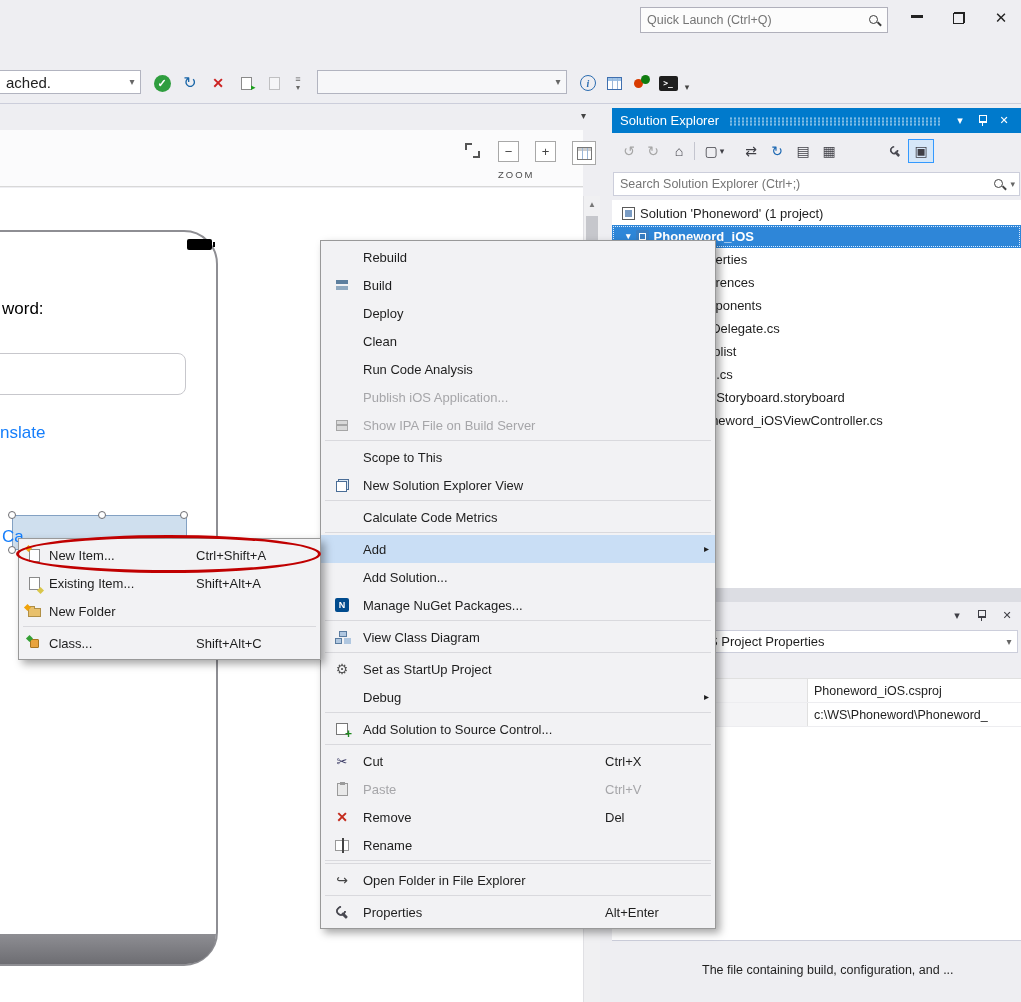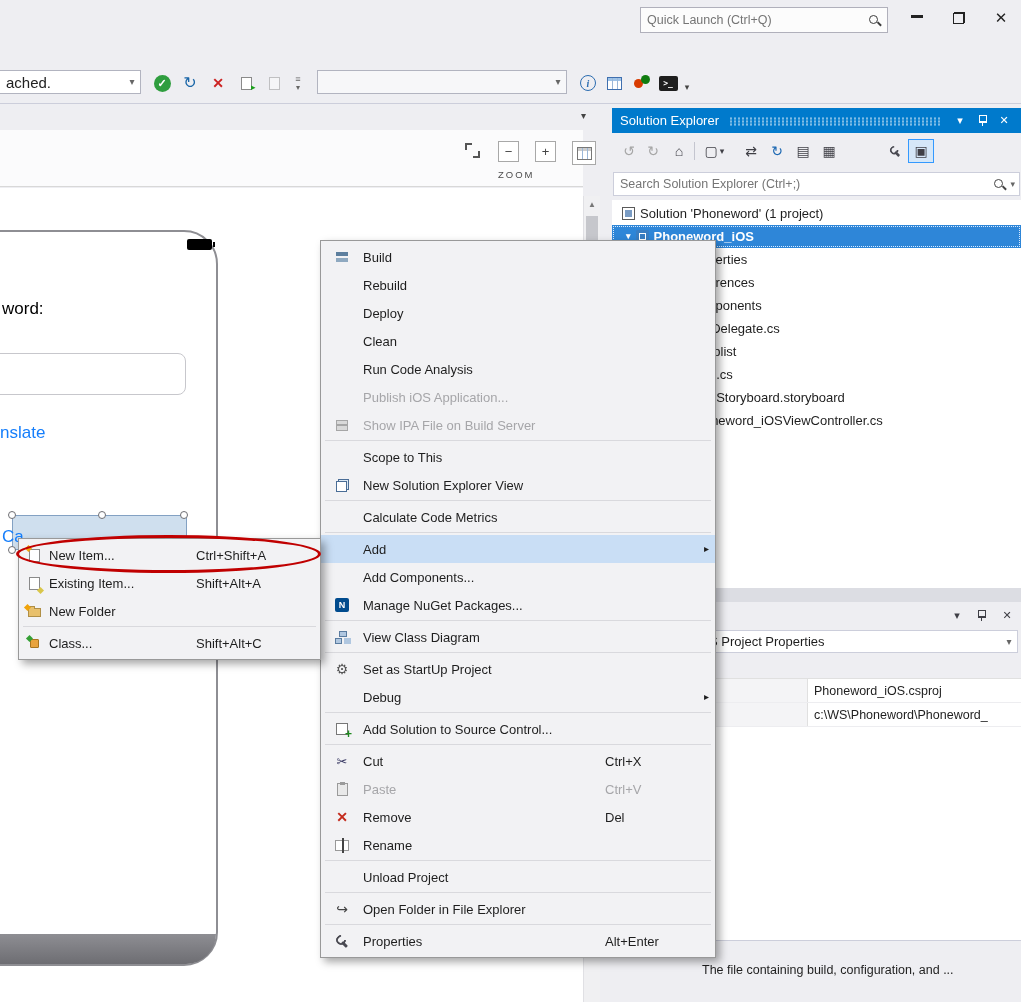--- a/index.html
+++ b/index.html
@@ -343,33 +343,33 @@
       <span class="pcell-l"></span>
       <span class="pcell-v nw">c:\WS\Phoneword\Phoneword_</span>
     </div>
   </div>
 
   <div class="pdesc-area"></div>
   <div class="pdesc">The file containing build, configuration, and ...</div>
 
   <div class="menu" style="left:320px;top:240px;width:396px">
     <div class="mi">
+        <span class="gut"></span>
+        <span class="lbl">Rebuild</span>
+        <span class="sc"></span>
+        <span class="sub"></span>
+      </div>
+    <div class="mi">
       <span class="gut">
           <span class="i-build"></span>
         </span>
       <span class="lbl">Build</span>
       <span class="sc"></span>
         <span class="sub"></span>
     </div>
-    <div class="mi">
-        <span class="gut"></span>
-        <span class="lbl">Rebuild</span>
-        <span class="sc"></span>
-        <span class="sub"></span>
-      </div>
     <div class="mi">
         <span class="gut"></span>
         <span class="lbl">Deploy</span>
         <span class="sc"></span>
         <span class="sub"></span>
       </div>
     <div class="mi">
         <span class="gut"></span>
         <span class="lbl">Clean</span>
         <span class="sc"></span>
@@ -419,21 +419,21 @@
       </div>
     <div class="msep"></div>
     <div class="mi hl">
       <span class="gut"></span>
       <span class="lbl">Add</span>
       <span class="sc"></span>
       <span class="sub g">▸</span>
     </div>
     <div class="mi">
         <span class="gut"></span>
-        <span class="lbl">Add Components...</span>
+        <span class="lbl">Add Solution...</span>
         <span class="sc"></span>
         <span class="sub"></span>
       </div>
     <div class="mi">
       <span class="gut">
           <span class="i-nuget">N</span>
         </span>
       <span class="lbl">Manage NuGet Packages...</span>
       <span class="sc"></span>
         <span class="sub"></span>
@@ -498,26 +498,20 @@
     </div>
     <div class="mi">
       <span class="gut">
           <span class="i-rename"></span>
         </span>
       <span class="lbl">Rename</span>
       <span class="sc"></span>
         <span class="sub"></span>
     </div>
     <div class="msep"></div>
-    <div class="mi">
-        <span class="gut"></span>
-        <span class="lbl">Unload Project</span>
-        <span class="sc"></span>
-        <span class="sub"></span>
-      </div>
     <div class="msep"></div>
     <div class="mi">
       <span class="gut">
           <span class="g" style="color:#444;font-size:14px">↪</span>
         </span>
       <span class="lbl">Open Folder in File Explorer</span>
       <span class="sc"></span>
         <span class="sub"></span>
     </div>
     <div class="msep"></div>

